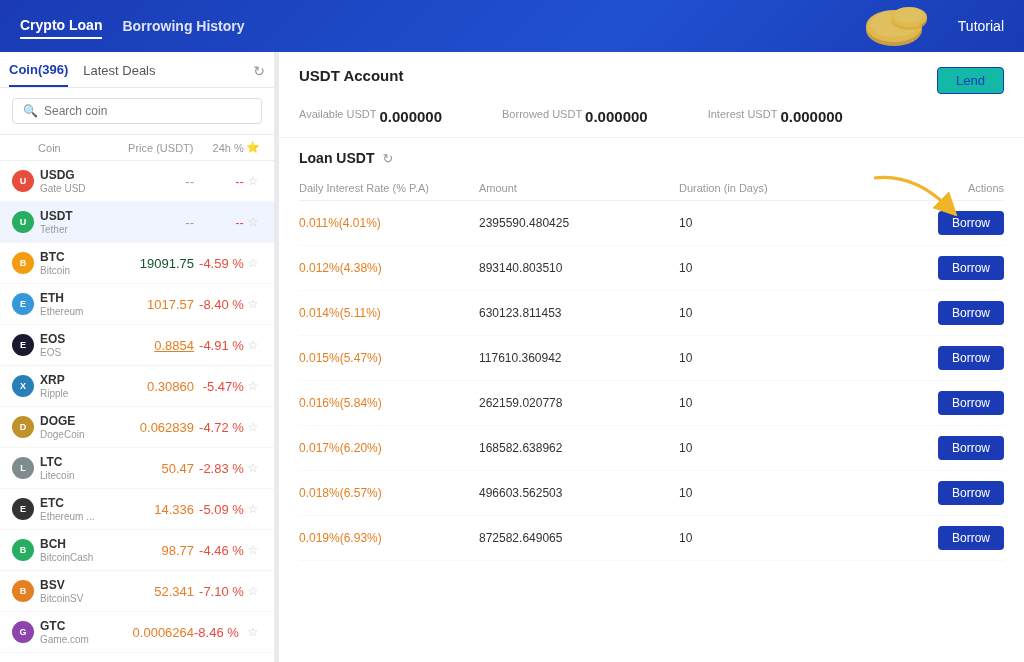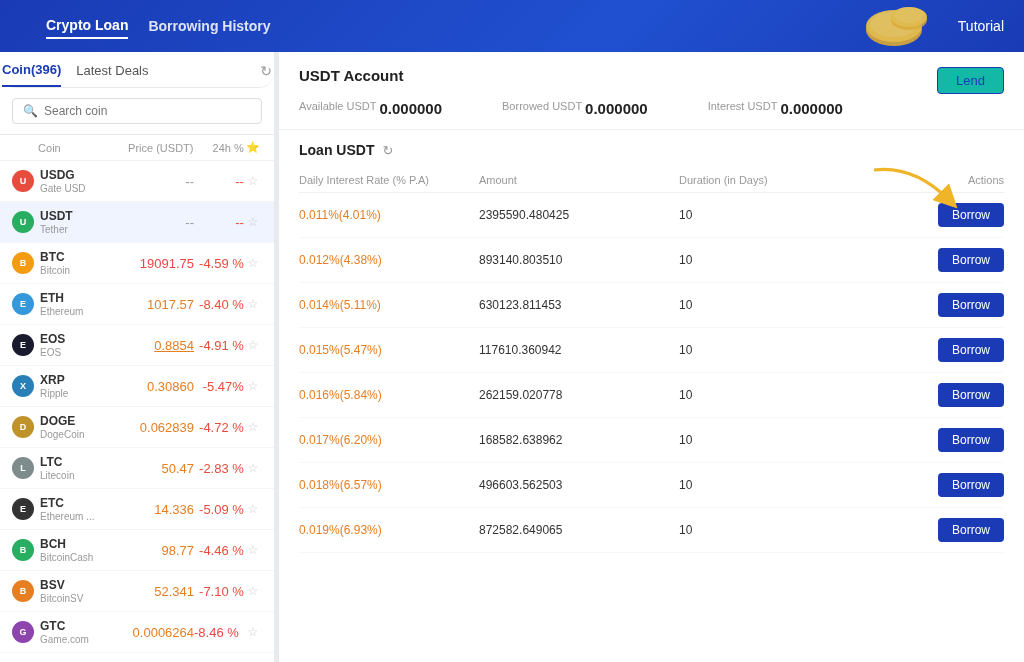--- a/index.html
+++ b/index.html
@@ -16,21 +16,21 @@
     }
     .header-nav { display: flex; align-items: center; gap: 20px; }
     .header-nav-item {
       color: #fff;
       font-size: 14px;
       font-weight: 600;
       cursor: pointer;
       padding: 4px 0;
       text-decoration: none;
     }
-    .header-nav-item.active { border-bottom: 2px solid #fff; margin-left: 26px; }
+    .header-nav-item.active { border-bottom: 2px solid #fff; }
     .header-nav-item.secondary { font-weight: 700; opacity: 0.85; }
     .header-tutorial {
       position: absolute;
       right: 20px;
       color: #fff;
       font-size: 14px;
       cursor: pointer;
     }
 
     
@@ -45,24 +45,23 @@
       width: 275px;
       background: #fff;
       border-right: 1px solid #e8eaed;
       display: flex;
       flex-direction: column;
       flex-shrink: 0;
     }
     .sidebar-tabs {
       display: flex;
       align-items: center;
-      padding: 10px 2px 0;
+      padding: 10px 9px 0;
       border-bottom: 1px solid #e8eaed;
       gap: 15px;
-      border-radius: 15px;
     }
     .sidebar-tab {
       font-size: 13px;
       color: #555;
       cursor: pointer;
       padding-bottom: 8px;
       position: relative;
     }
     .sidebar-tab.active {
       color: #1a3bb5;
@@ -150,21 +149,21 @@
     }
 
     
     .account-section {
       padding: 15px 20px 12px;
       border-bottom: 1px solid #f0f0f0;
       display: flex;
       align-items: flex-start;
       justify-content: space-between;
     }
-    .account-title { font-size: 15px; font-weight: 600; color: #222; margin-bottom: 16px; }
+    .account-title { font-size: 15px; font-weight: 600; color: #222; margin-bottom: 24px; }
     .account-stats { display: flex; gap: 60px; }
     .stat-item { display: flex; flex-direction: row; gap: 3px; }
     .stat-label { font-size: 11px; color: #999; }
     .stat-value { font-size: 15px; font-weight: 600; color: #222; }
     .lend-btn {
       background: #14b8a6;
       border: 1.5px solid #1a3bb5;
       color: #1a3bb5;
       padding: 5px 18px;
       border-radius: 4px;
@@ -307,21 +306,21 @@
     <div class="col-price" style="color:#999;">--</div>
     <div class="col-change" style="color:#e74c3c; width:55px; text-align:right;">--</div>
     <div class="coin-star">☆</div>
   </div>
         <div class="coin-item">
     <div class="coin-avatar" style="background:#f39c12;">B</div>
     <div class="coin-info">
       <span class="coin-symbol">BTC</span>
       <span class="coin-name">Bitcoin</span>
     </div>
-    <div class="col-price" style="color:#ef4444;">19091.75</div>
+    <div class="col-price" style="color:#14532d;">19091.75</div>
     <div class="col-change" style="color:#e74c3c; width:55px; text-align:right;">-4.59 %</div>
     <div class="coin-star">☆</div>
   </div>
         <div class="coin-item">
     <div class="coin-avatar" style="background:#3498db;">E</div>
     <div class="coin-info">
       <span class="coin-symbol">ETH</span>
       <span class="coin-name">Ethereum</span>
     </div>
     <div class="col-price" style="color:#e67e22;">1017.57</div>

